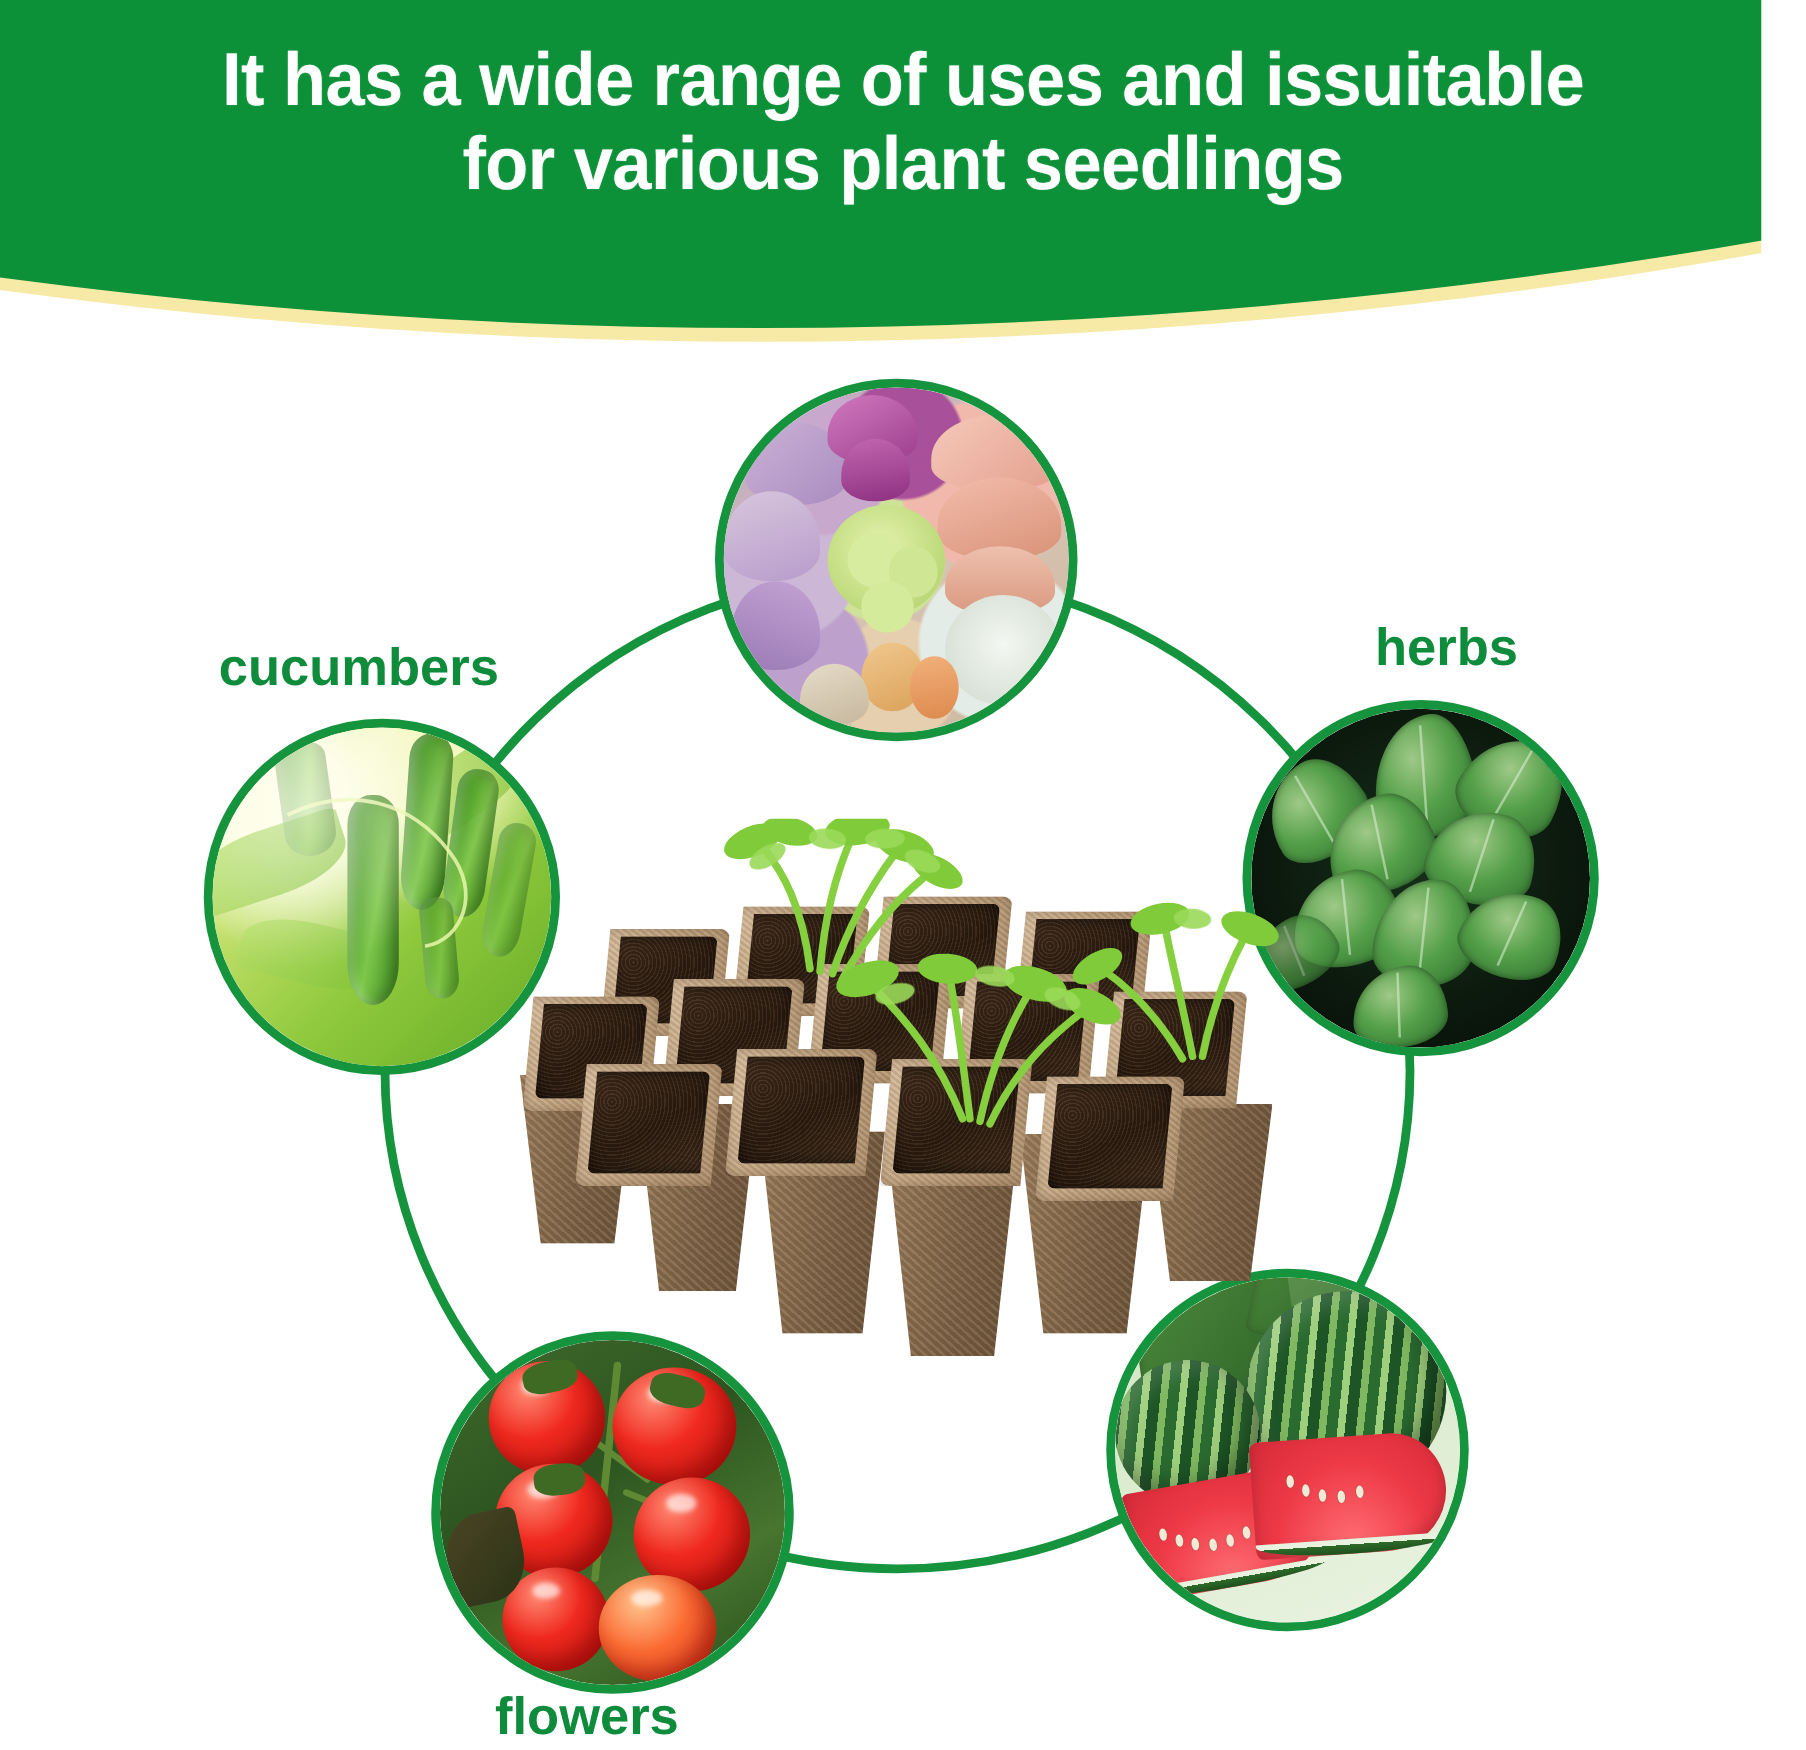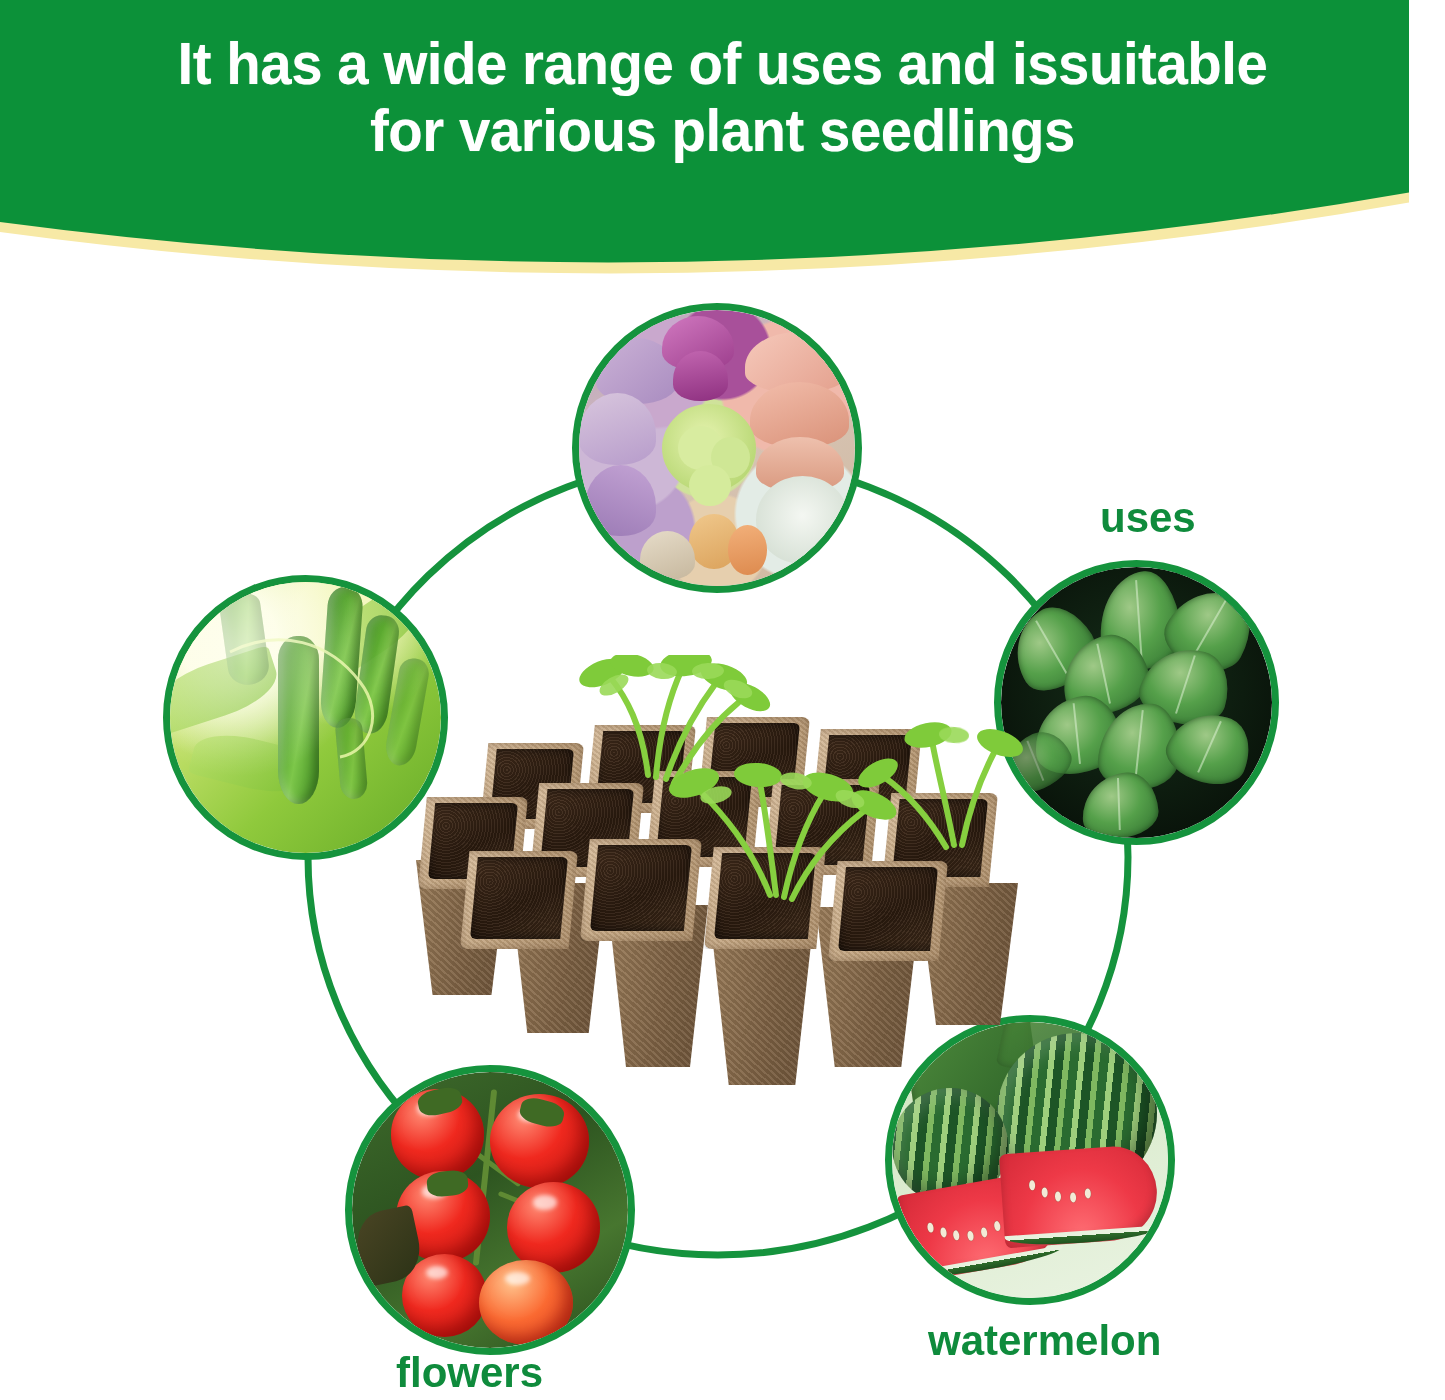--- a/index.html
+++ b/index.html
@@ -208,37 +208,38 @@
       <div class="cuke" style="left:70%;top:12%;width:12%;height:44%;transform:rotate(8deg);opacity:.9;"></div>
       <div class="cuke" style="left:62%;top:50%;width:10%;height:30%;transform:rotate(-5deg);opacity:.7;"></div>
       <div class="cuke" style="left:82%;top:28%;width:11%;height:40%;transform:rotate(10deg);opacity:.6;"></div>
 
       <svg width="100%" height="100%" style="position:absolute;inset:0;">
         <path d="M60,70 C110,45 160,60 190,100 C215,132 200,170 170,175" fill="none" stroke="#e9f6a8" stroke-width="3" opacity=".85"></path>
       </svg>
       <div style="position:absolute;inset:0;background:radial-gradient(circle at 26% 24%,rgba(255,255,245,.55) 0%,rgba(255,255,245,0) 45%);"></div>
     </div>
   </div>
+  <div class="node-label lbl-cucumbers">cucumbers</div>
 
   <div class="node n-herbs">
     <div class="inner">
       <div class="mint-bg"></div>
       <div class="mleaf" style="left:36%;top:2%;width:30%;height:36%;transform:rotate(-6deg);"></div>
       <div class="mleaf" style="left:62%;top:8%;width:30%;height:30%;transform:rotate(28deg);"></div>
       <div class="mleaf" style="left:4%;top:16%;width:30%;height:28%;transform:rotate(-32deg);"></div>
       <div class="mleaf" style="left:22%;top:26%;width:32%;height:28%;transform:rotate(-14deg);"></div>
       <div class="mleaf" style="left:52%;top:30%;width:32%;height:28%;transform:rotate(16deg);"></div>
       <div class="mleaf" style="left:12%;top:48%;width:32%;height:28%;transform:rotate(-8deg);"></div>
       <div class="mleaf" style="left:36%;top:50%;width:30%;height:32%;transform:rotate(4deg);"></div>
       <div class="mleaf" style="left:62%;top:54%;width:30%;height:26%;transform:rotate(22deg);"></div>
       <div class="mleaf" style="left:30%;top:76%;width:28%;height:24%;transform:rotate(-4deg);"></div>
       <div class="mleaf" style="left:0%;top:62%;width:26%;height:20%;transform:rotate(-24deg);opacity:.7;"></div>
     </div>
   </div>
-  <div class="node-label lbl-herbs">uses</div>
+  <div class="node-label lbl-herbs">herbs</div>
 
   <div class="node n-tomatoes">
     <div class="inner">
       <div class="tom-bg"></div>
       <div class="vine" style="left:47%;top:6%;width:6px;height:64%;transform:rotate(6deg);"></div>
       <div class="vine" style="left:30%;top:30%;width:34%;height:5px;transform:rotate(36deg);"></div>
       <div class="vine" style="left:52%;top:48%;width:26%;height:5px;transform:rotate(22deg);"></div>
       <div class="tom" style="left:14%;top:6%;width:34%;height:33%;"></div>
       <div class="tom" style="left:50%;top:8%;width:36%;height:34%;"></div>
       <div class="tom" style="left:16%;top:36%;width:34%;height:33%;"></div>
@@ -279,21 +280,20 @@
            border-radius:8% 46% 54% 6% / 12% 80% 84% 14%; transform:rotate(-4deg);">
         <div class="rind"></div>
         <div class="seed" style="left:18%;top:30%;"></div>
         <div class="seed" style="left:26%;top:38%;"></div>
         <div class="seed" style="left:34%;top:44%;"></div>
         <div class="seed" style="left:44%;top:46%;"></div>
         <div class="seed" style="left:54%;top:43%;"></div>
       </div>
     </div>
   </div>
-  <div class="node-label lbl-watermelon">watermelon</div>
 
   <div class="tray">
 
     <div class="taper" style="left:18px;  top:205px; width:92px;  height:135px; clip-path:polygon(0 0,100% 0,82% 100%,18% 100%); border-radius:0 0 16px 16px;"></div>
     <div class="taper" style="left:112px; top:228px; width:96px;  height:150px; clip-path:polygon(0 0,100% 0,82% 100%,18% 100%); border-radius:0 0 16px 16px;"></div>
     <div class="taper" style="left:210px; top:250px; width:100px; height:162px; clip-path:polygon(0 0,100% 0,82% 100%,18% 100%); border-radius:0 0 16px 16px;"></div>
     <div class="taper" style="left:312px; top:262px; width:104px; height:168px; clip-path:polygon(0 0,100% 0,82% 100%,18% 100%); border-radius:0 0 16px 16px;"></div>
     <div class="taper" style="left:418px; top:252px; width:104px; height:160px; clip-path:polygon(0 0,100% 0,82% 100%,18% 100%); border-radius:0 0 16px 16px;"></div>
     <div class="taper" style="left:520px; top:228px; width:100px; height:142px; clip-path:polygon(0 0,100% 0,82% 100%,18% 100%); border-radius:0 0 16px 16px;"></div>
 

